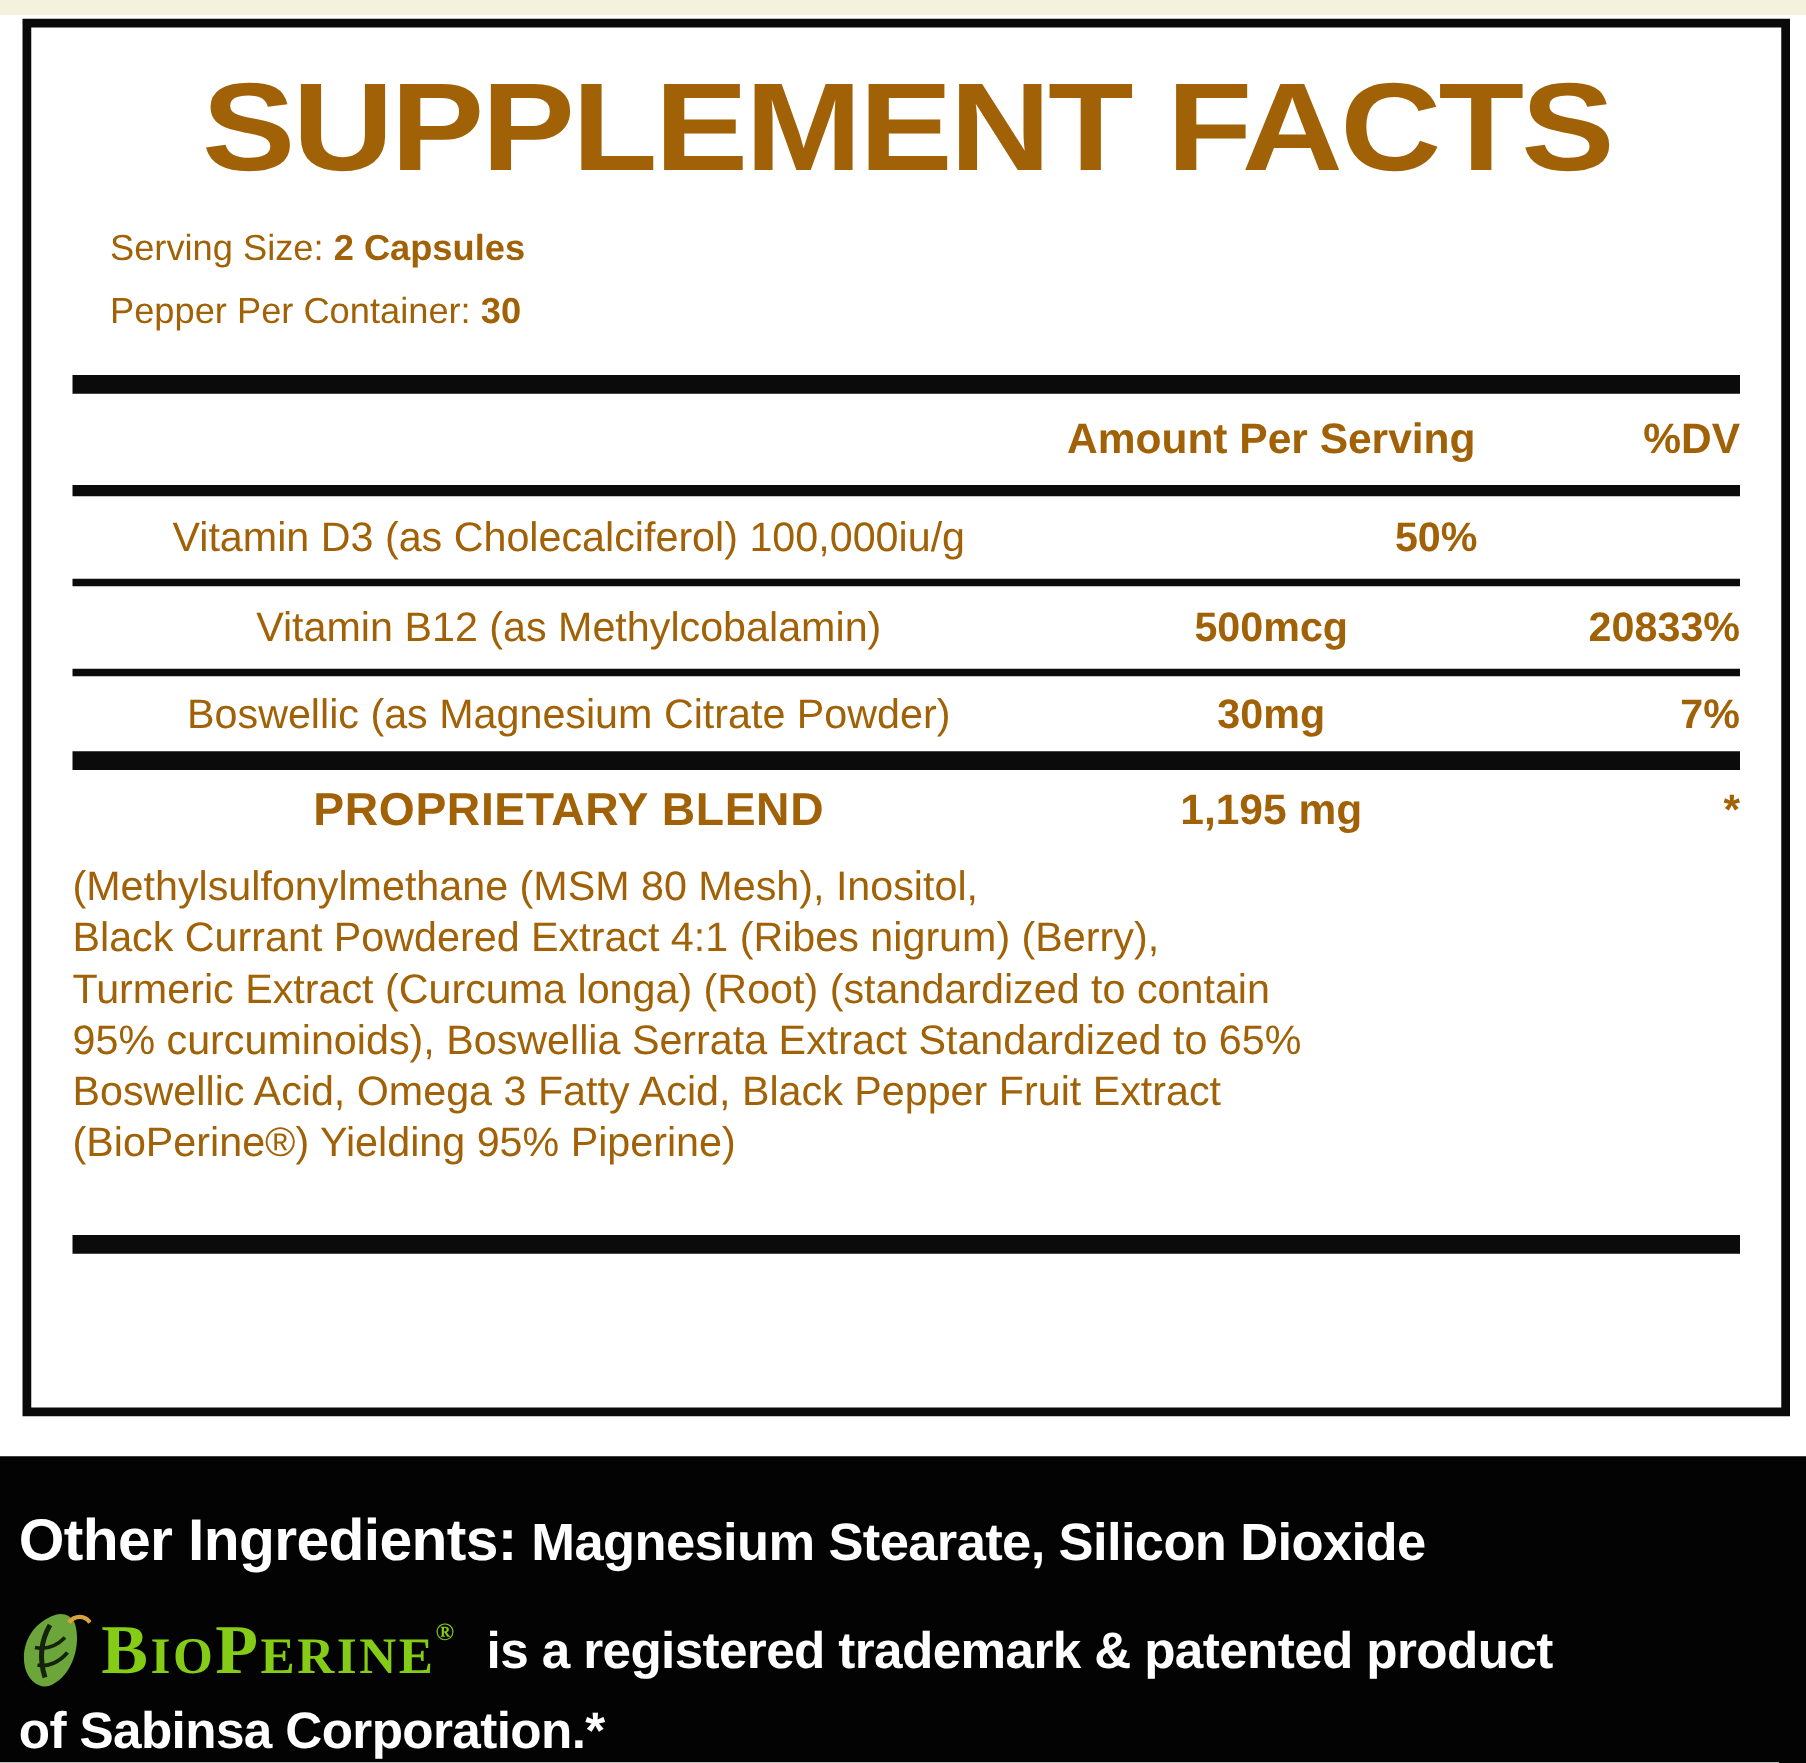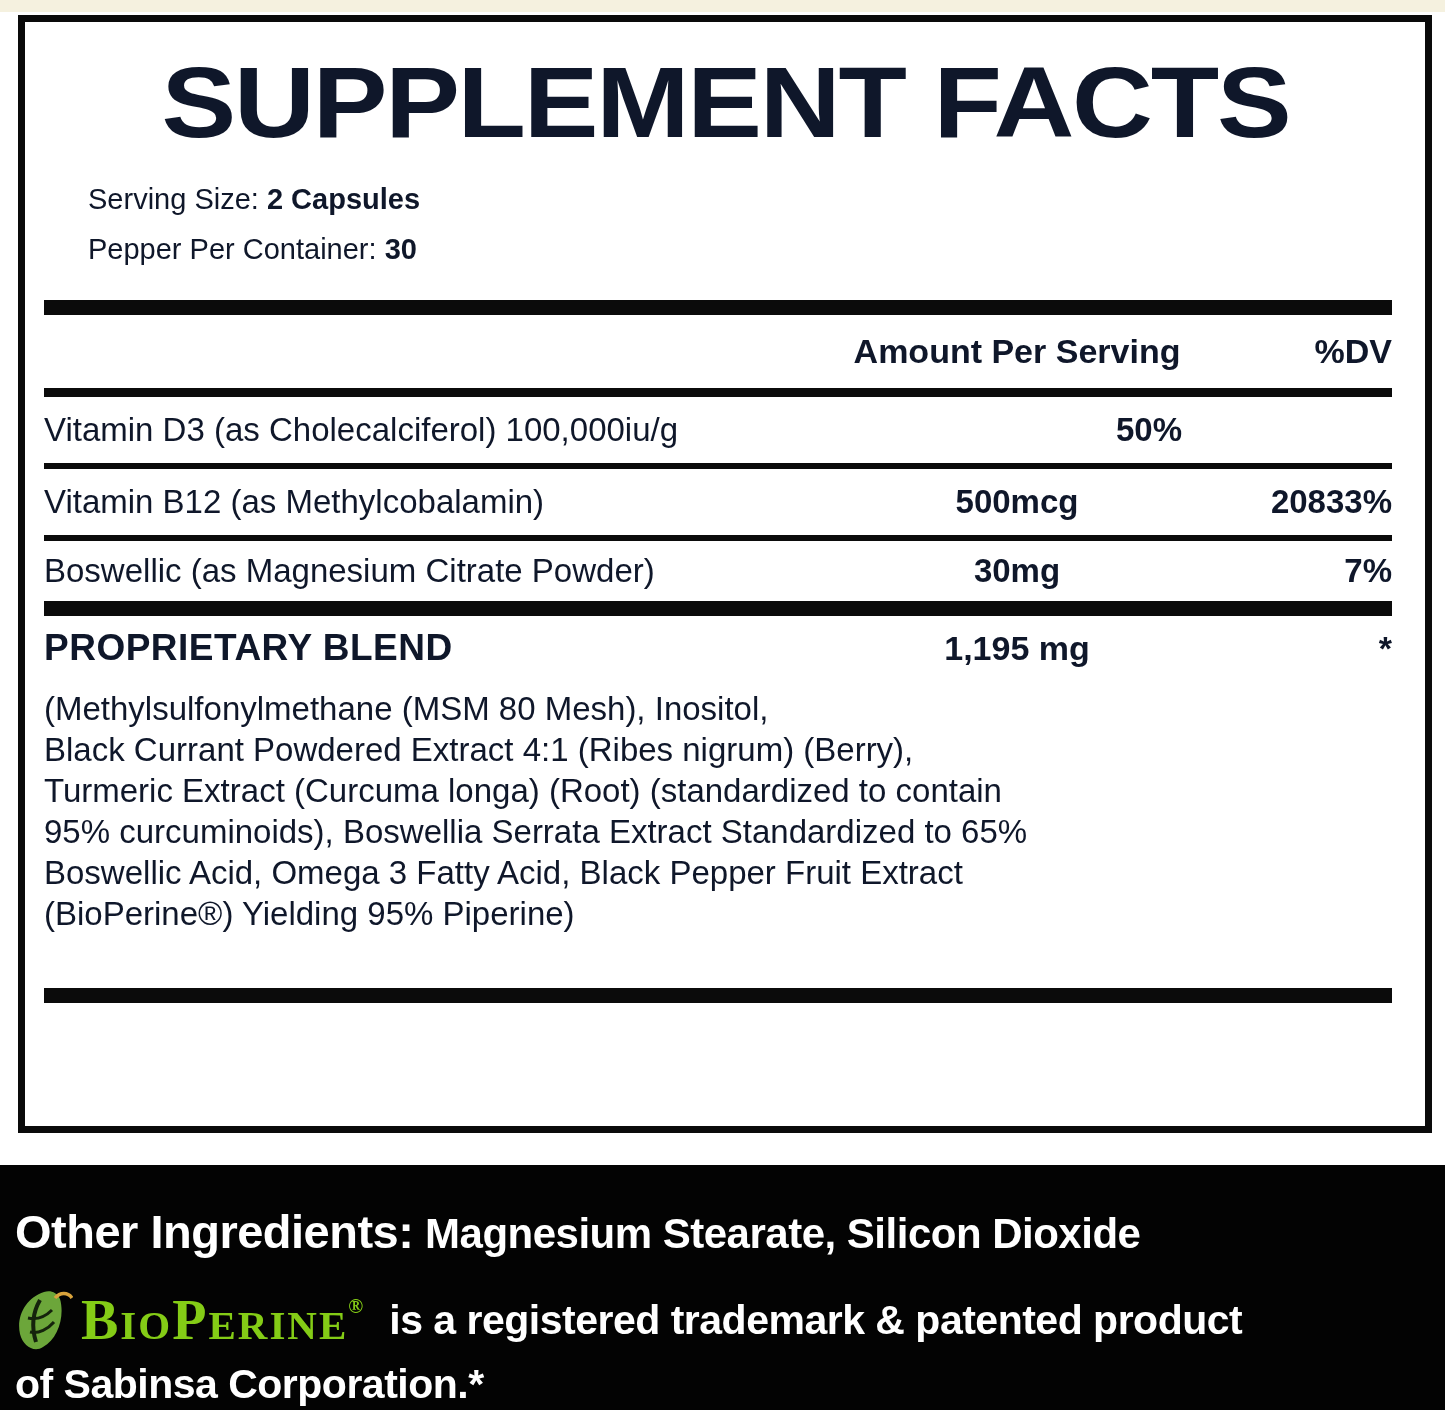--- a/index.html
+++ b/index.html
@@ -6,43 +6,43 @@
   body { width: 1445px; height: 1410px; background: #ffffff; font-family: "Liberation Sans", sans-serif; }
   .page { position: relative; width: 1445px; height: 1410px; background: #ffffff; overflow: hidden; }
 
   .cream-strip { position: absolute; top: 0; left: 0; width: 100%; height: 12px; background: #f5f1df; }
 
   
   .label-box {
     position: absolute; top: 15px; left: 18px;
     width: 1414px; height: 1118px;
     border: 7px solid #0a0a0a; background: #ffffff;
-    box-sizing: border-box; color: #0f172a;
+    box-sizing: border-box; color: #a16207;
   }
   .panel-title {
     margin: 30px 0 0 0; text-align: center;
     font-size: 100px; line-height: 1.0; font-weight: 900;
     letter-spacing: -2px; white-space: nowrap;
   }
   .panel-title .stretch { display: inline-block; transform: scaleX(1.12); transform-origin: center; }
 
   .serving-block { margin: 22px 0 0 63px; font-size: 29px; line-height: 50px; font-weight: 400; }
   .serving-block b { font-weight: 700; }
 
-  .content { margin: 26px 33px 0 19px; }
+  .content { margin: 26px 33px 0 33px; }
 
   .bar-thick { height: 15px; background: #0b0b0b; }
   .bar-med   { height: 9px;  background: #0b0b0b; }
   .bar-thin  { height: 6px;  background: #0b0b0b; }
 
   .t-row {
     display: grid; grid-template-columns: 1fr 330px 210px;
     align-items: center;
   }
-  .t-row .c-name { text-align: left; }
+  .t-row .c-name { text-align: center; }
   .t-row .c-amt  { text-align: center; font-weight: 700; }
   .t-row .c-dv   { text-align: right;  font-weight: 700; }
 
   .header-row { height: 73px; font-size: 34px; font-weight: 700; }
   .ing-row    { height: 66px; font-size: 33px; }
   .ing-row.short { height: 60px; }
   .blend-row  { height: 64px; font-size: 34px; }
   .blend-row .c-name { font-size: 37px; font-weight: 800; letter-spacing: 0.5px; }
 
   .blend-desc {

